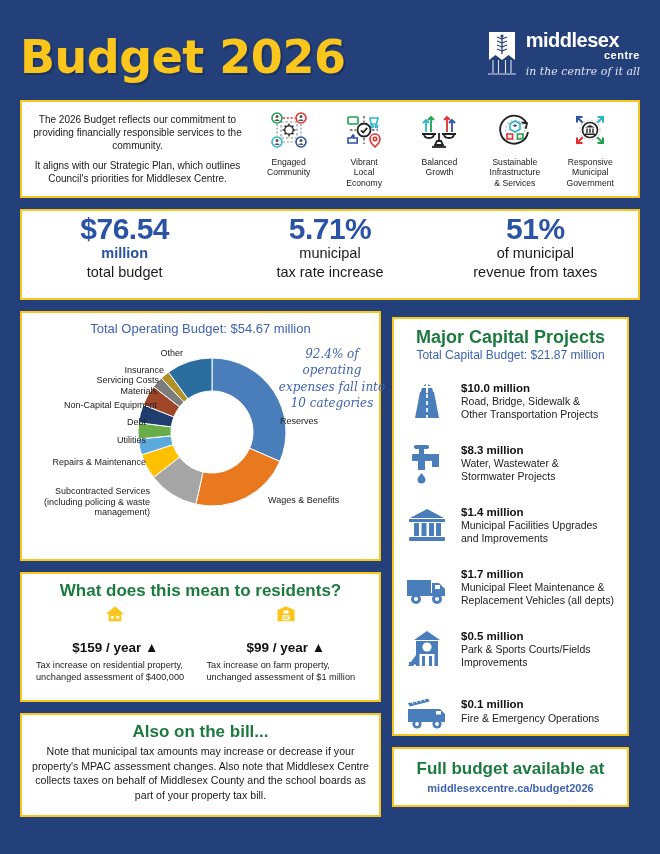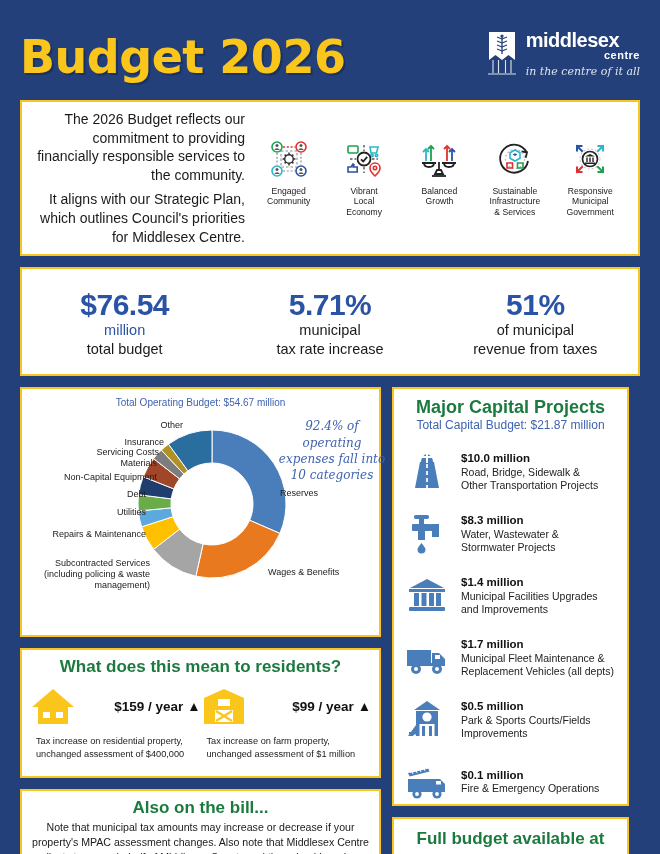--- a/index.html
+++ b/index.html
@@ -25,67 +25,67 @@
   .logo-txt { color: #ffffff; line-height: 1; }
   .logo-mid { font-size: 20px; font-weight: bold; letter-spacing: -0.5px; }
   .logo-cen { font-size: 11px; font-weight: bold; letter-spacing: 0.5px; text-align: right; }
   .logo-tag { font-family: "DejaVu Serif", serif; font-style: italic; font-size: 11px; color:#dfe4ef; margin-top: 5px; text-align: right; }
 
   
   .card { background: #fff; border: 2.5px solid #FBC61B; }
 
   
   .intro { display: flex; align-items: center; padding: 8px 10px 8px 8px; gap: 6px; margin-bottom: 11px; }
-  .intro-text { width: 215px; text-align: right; font-size: 14px; line-height: 1.33; color: #1a1a1a; }
+  .intro-text { width: 215px; text-align: center; font-size: 10px; line-height: 1.33; color: #1a1a1a; }
   .intro-text p + p { margin-top: 6px; }
   .pillars { display: flex; flex: 1; justify-content: space-around; }
   .pillar { text-align: center; width: 72px; }
   .pillar-label { font-size: 8.6px; line-height: 1.2; color: #1a1a1a; margin-top: 3px; }
 
   
-  .stats { display: flex; padding: 20px 0 16px; margin-bottom: 11px; }
+  .stats { display: flex; padding: 2px 0 16px; margin-bottom: 11px; }
   .stat { flex: 1; text-align: center; }
   .stat-big { font-size: 30px; font-weight: bold; color: #2a52a5; line-height: 1.05; letter-spacing: -0.5px; }
-  .stat-sub1 { font-size: 14.5px; font-weight: normal; color: #2a52a5; line-height: 1.3; }
+  .stat-sub1 { font-size: 14.5px; font-weight: bold; color: #2a52a5; line-height: 1.3; }
   .stat-sub2 { font-size: 14.5px; color: #1a1a1a; line-height: 1.3; }
 
   
   .columns { display: flex; gap: 11px; }
   .col-left { width: 361px; }
   .col-right { width: 237px; }
 
   .card-title { font-size: 18px; font-weight: bold; color: #1c7a3e; text-align: center; }
-  .card-sub { font-size: 10px; color: #3f63b0; text-align: center; }
+  .card-sub { font-size: 13px; color: #3f63b0; text-align: center; }
 
   
   .donut-card { padding: 8px 6px 6px; height: 250px; }
   .donut-wrap { position: relative; height: 196px; }
   .donut-note {
     position: absolute; left: 250px; top: 10px; width: 108px;
     font-family: "DejaVu Serif", serif; font-style: italic;
     font-size: 12px; line-height: 1.35; color: #3f63b0; text-align: center;
   }
   .slice-label { position: absolute; font-size: 9px; color: #222; line-height: 1.18; }
   .sl-r { text-align: left; }
   .sl-l { text-align: right; }
 
   
-  .cap-card { padding: 8px 8px 6px; height: 419px; }
+  .cap-card { padding: 8px 8px 6px; height: 419px; margin-top: 6px; }
   .cap-list { margin-top: 8px; }
   .cap-row { display: flex; align-items: center; gap: 9px; height: 62px; }
   .cap-icon { width: 50px; display:flex; align-items:center; justify-content:center; flex-shrink: 0; }
   .cap-amt { font-size: 11.5px; font-weight: bold; color: #111; line-height: 1.25; }
   .cap-desc { font-size: 10.5px; color: #222; line-height: 1.25; }
 
   
   .res-card { padding: 7px 8px 8px; margin-top: 11px; height: 130px; }
   .res-title { font-size: 17px; font-weight: bold; color: #1c7a3e; text-align: center; }
   .res-cols { display: flex; margin-top: 4px; }
   .res-col { flex: 1; }
-  .res-top { display: flex; align-items: center; justify-content: space-between; gap: 18px; height: 50px; }
+  .res-top { display: flex; align-items: center; justify-content: flex-end; gap: 18px; height: 50px; flex-direction: column; }
   .res-amt { font-size: 13.5px; font-weight: bold; color: #111; }
   .res-note { font-size: 9.2px; color: #222; line-height: 1.32; padding-left: 6px; margin-top: 4px; }
 
   
   .bill-card { padding: 7px 10px 9px; margin-top: 11px; height: 104px; }
   .bill-title { font-size: 17px; font-weight: bold; color: #1c7a3e; text-align: center; }
   .bill-text { font-size: 10.6px; line-height: 1.38; color: #1a1a1a; text-align: center; margin-top: 2px; }
 
   
   .full-card { padding: 10px 6px; margin-top: 11px; text-align: center; height: 60px; }

